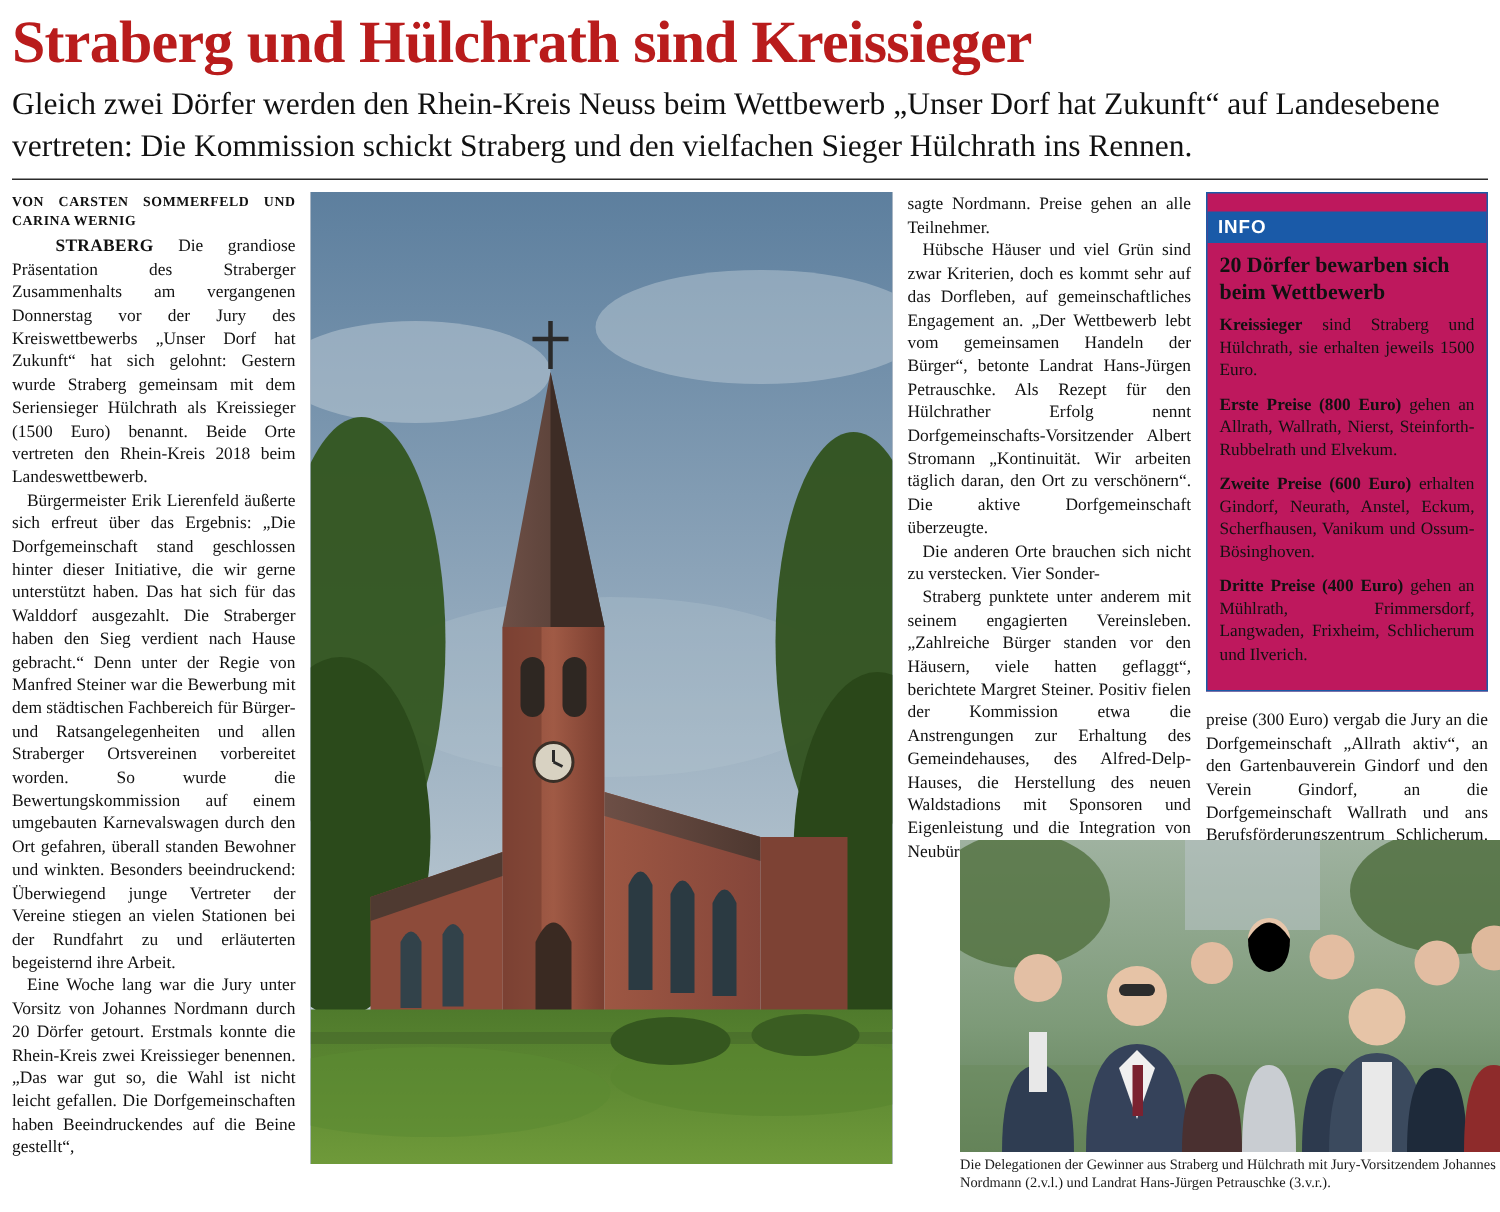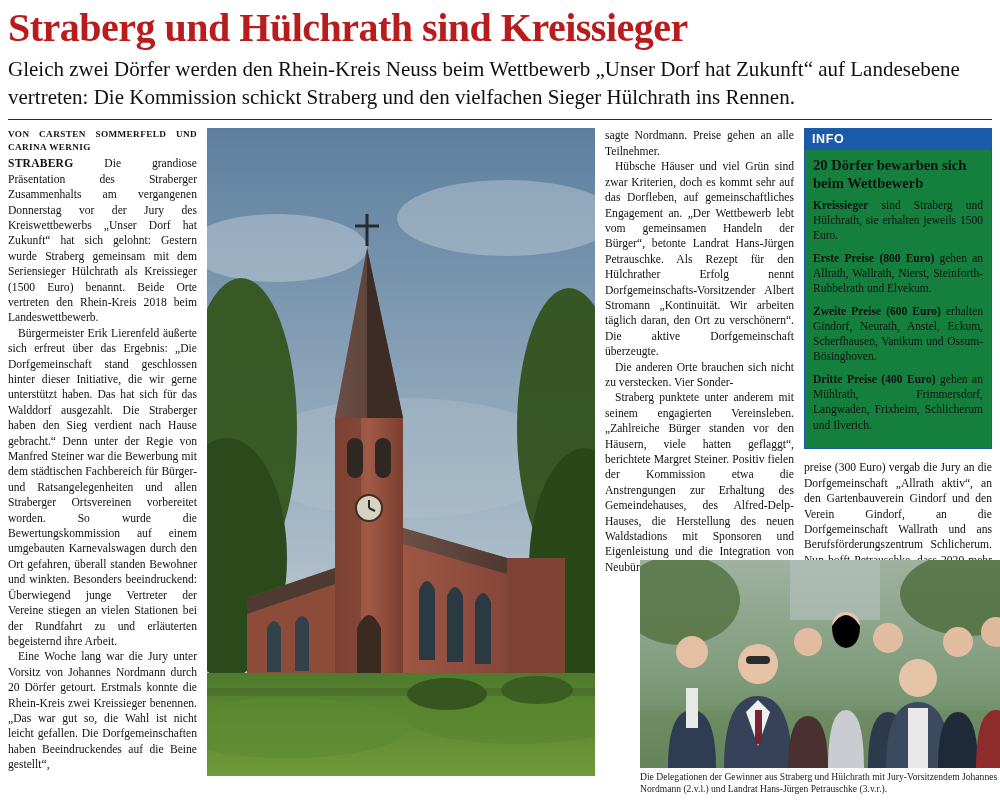--- a/index.html
+++ b/index.html
@@ -65,20 +65,21 @@
     font-weight: 700;
     letter-spacing: 0.4px;
     line-height: 1.35;
     text-transform: uppercase;
     margin-bottom: 3px;
     color: #111;
   }
   .dateline {
     font-weight: 700;
     letter-spacing: 0.2px;
+    margin-left: 29px;
   }
   
   .photo-main {
     width: 388px;
     height: 648px;
     position: relative;
     overflow: hidden;
     background: #6a7f93;
   }
   .caption {
@@ -93,22 +94,22 @@
     height: 208px;
     position: relative;
     overflow: hidden;
     background: #8a9ca8;
     margin-top: 6px;
   }
   
   .infobox {
     width: 188px;
     border: 1px solid #1a5aa8;
-    padding: 0 0 8px 0;
-    background: #15803d;
+    padding: 12px 0 8px 0;
+    background: #be185d;
   }
   .infobox-head {
     background: #1a5aa8;
     color: #fff;
     font-family: "Liberation Sans", sans-serif;
     font-weight: 700;
     font-size: 12.5px;
     letter-spacing: 0.6px;
     padding: 3px 7px 4px 7px;
   }

